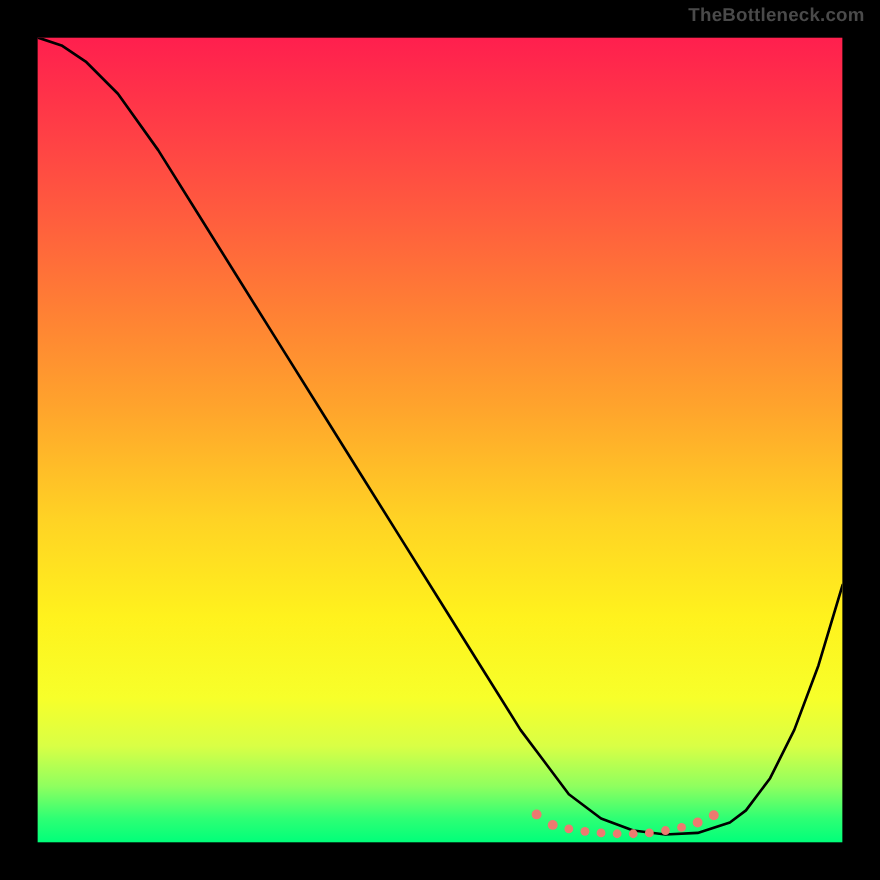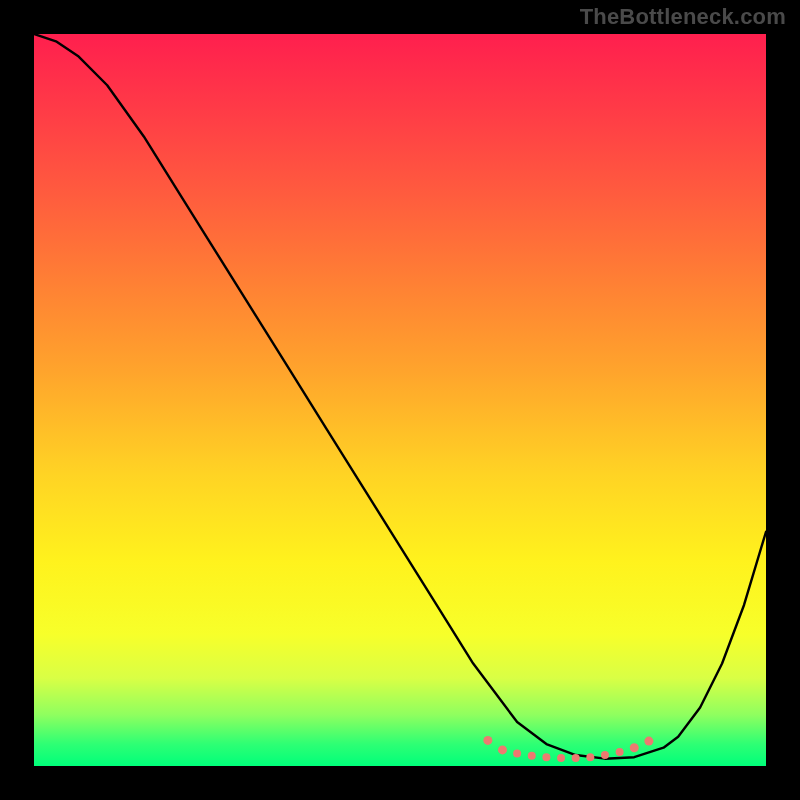--- a/index.html
+++ b/index.html
@@ -15,21 +15,21 @@
     position: relative;
     width: 800px;
     height: 800px;
     background: #000;
   }
   .watermark {
     position: absolute;
     top: 4px;
     right: 14px;
     color: #4a4a4a;
-    font-size: 22px;
+    font-size: 17px;
     font-weight: 600;
     letter-spacing: 0.2px;
     z-index: 10;
   }
   .plot-area {
     position: absolute;
     left: 34px;
     top: 34px;
     width: 732px;
     height: 732px;

